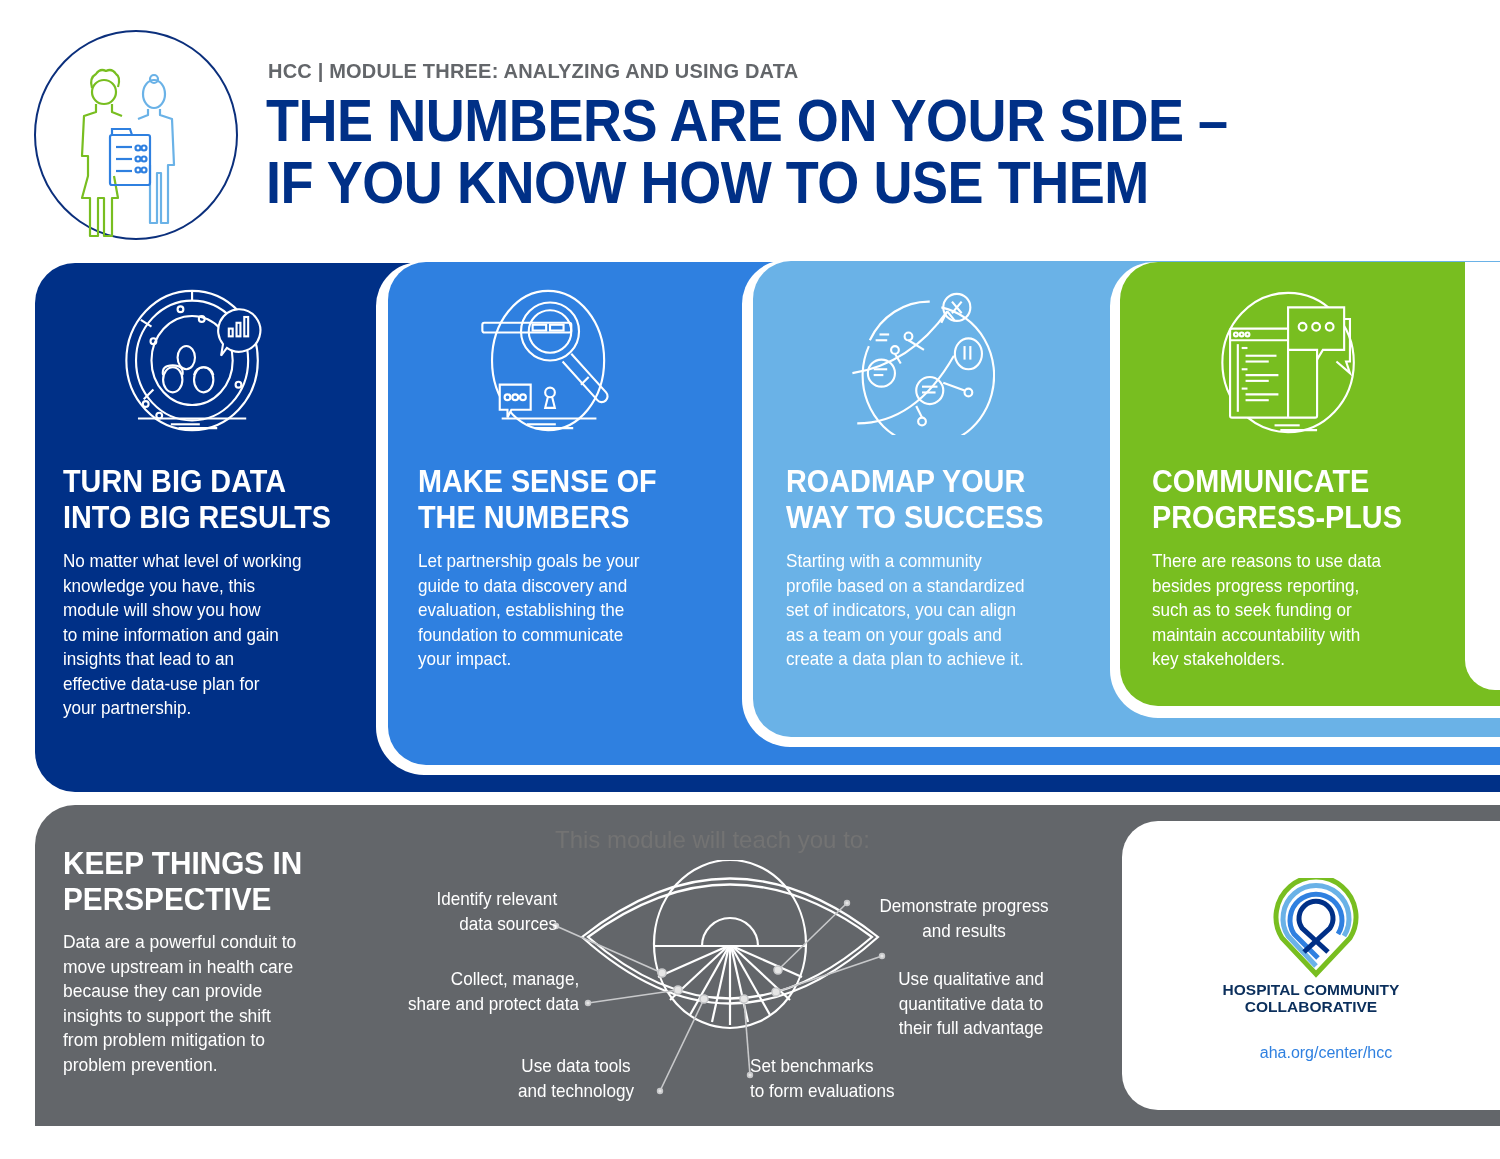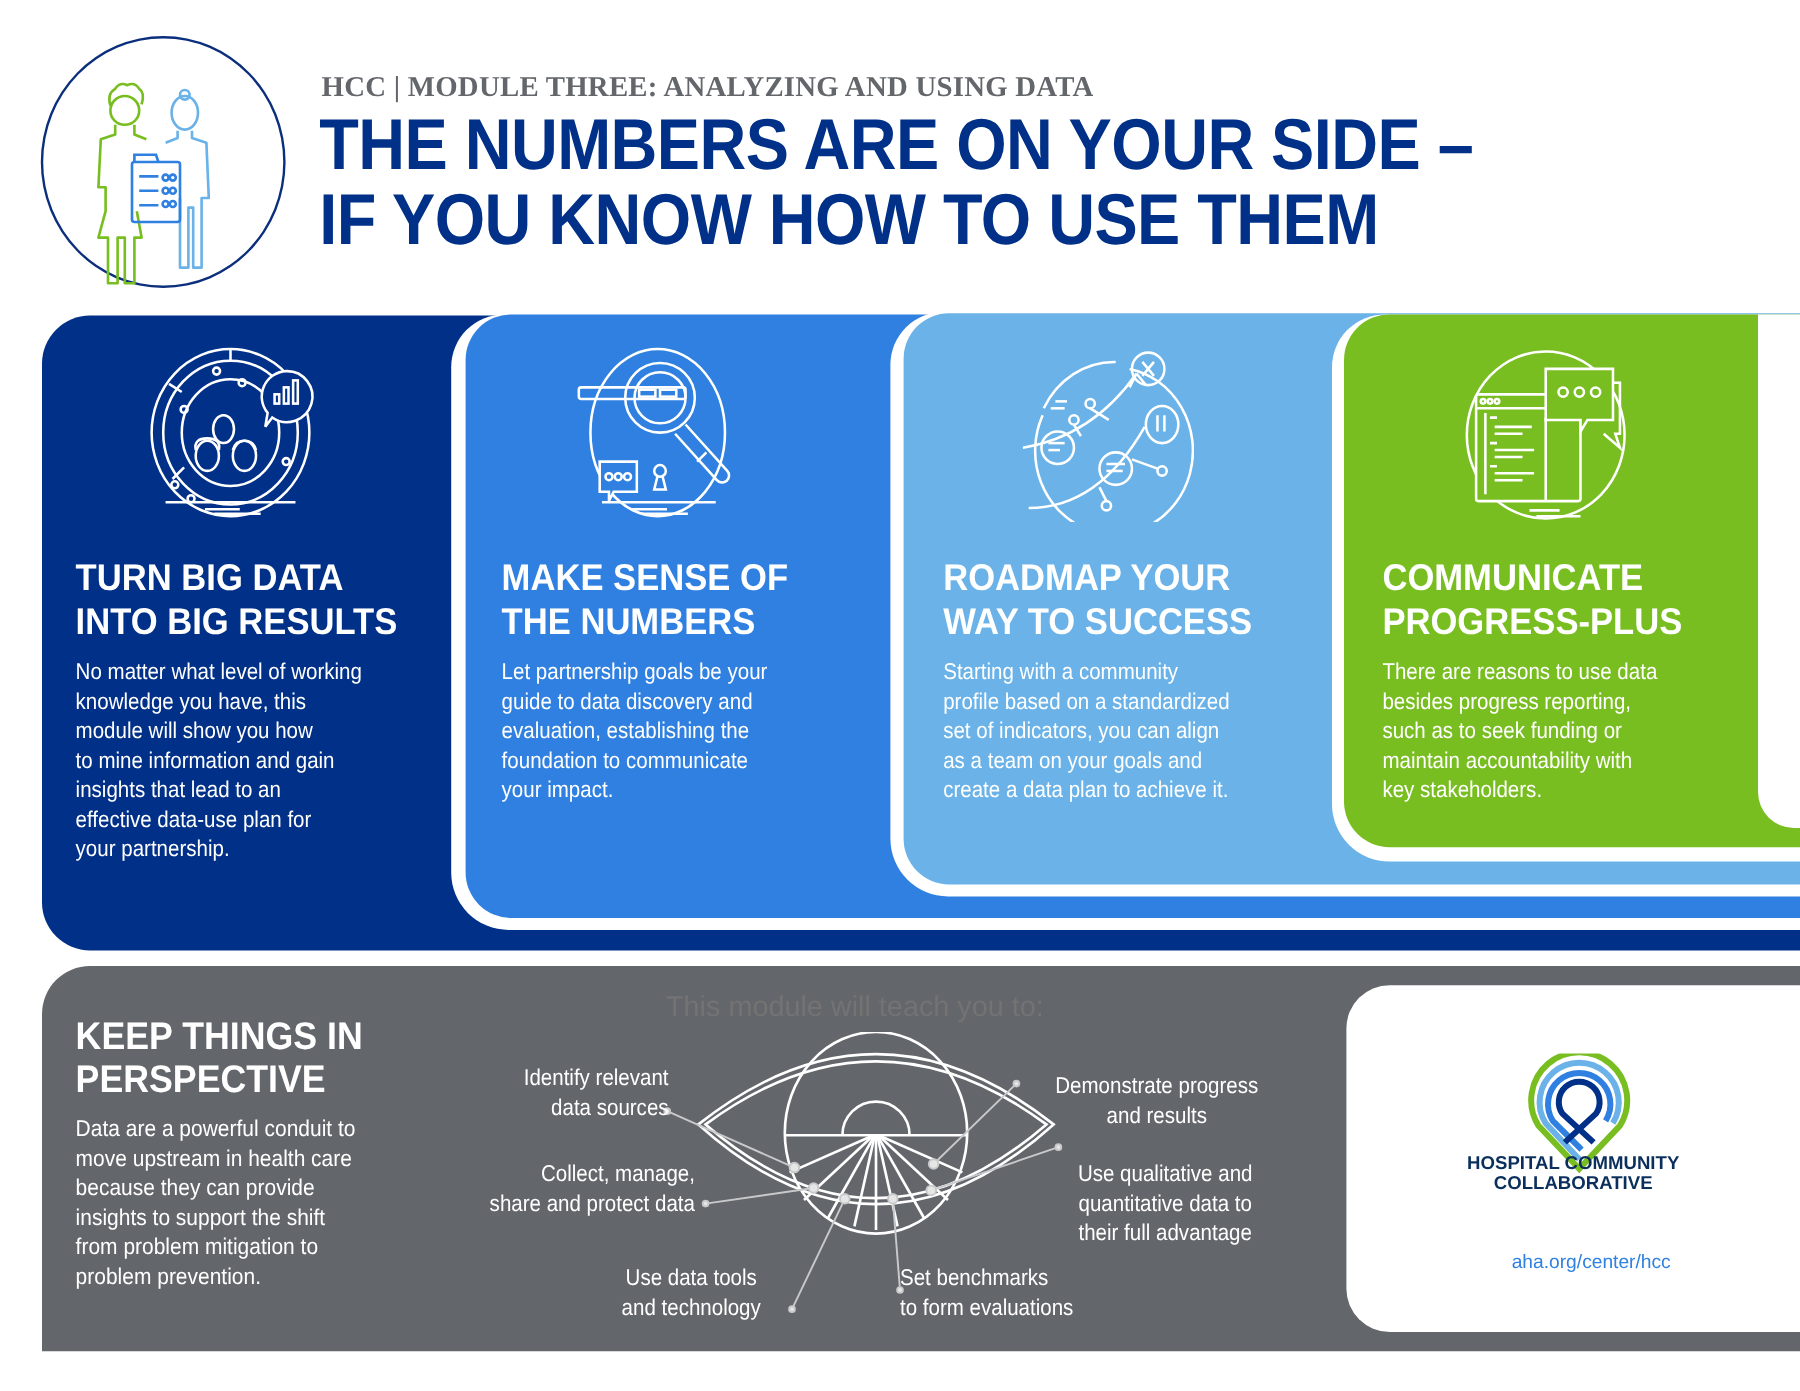--- a/index.html
+++ b/index.html
@@ -3,21 +3,21 @@
 <meta charset="utf-8">
 <style>
   * { box-sizing: border-box; margin: 0; padding: 0; }
   html, body { width: 1500px; height: 1159px; background: #ffffff; overflow: hidden; }
   body { position: relative; font-family: "Liberation Sans", sans-serif; }
 
   .abs { position: absolute; }
 
   
   .header-circle { left: 34px; top: 30px; width: 204px; height: 210px; border: 2px solid #0b2f7c; border-radius: 50%; }
-  .kicker { left: 268px; top: 60px; font-size: 24px; font-weight: bold; color: #63666A; letter-spacing: 0.2px; font-family: Liberation Serif, serif; }
+  .kicker { left: 268px; top: 60px; font-size: 20px; font-weight: bold; color: #63666A; letter-spacing: 0.2px; }
   .headline { left: 266px; top: 90px; font-size: 60px; font-weight: bold; color: #003087; line-height: 62px; letter-spacing: -0.5px; transform: scaleX(0.9); transform-origin: left top; white-space: nowrap; }
 
   
   .card1 { left: 35px; top: 263px; width: 1465px; height: 529px; background: #003087; border-radius: 40px 0 0 40px; }
   .ring2 { left: 376px; top: 262px; width: 1124px; height: 513px; background: #ffffff; border-radius: 44px 0 0 48px; }
   .card2 { left: 388px; top: 262px; width: 1112px; height: 503px; background: #2F80E0; border-radius: 38px 0 0 38px; }
   .ring3 { left: 742px; top: 260px; width: 758px; height: 487px; background: #ffffff; border-radius: 44px 0 0 48px; }
   .card3 { left: 753px; top: 261px; width: 747px; height: 476px; background: #6AB2E7; border-radius: 38px 0 0 38px; }
   .ring4 { left: 1110px; top: 262px; width: 390px; height: 456px; background: #ffffff; border-radius: 44px 0 0 48px; }
   .card4 { left: 1120px; top: 262px; width: 380px; height: 444px; background: #78BE20; border-radius: 38px 0 0 38px; }
@@ -34,21 +34,21 @@
 
   .teach-title { left: 555px; top: 826px; font-size: 24px; font-weight: normal; color: #737373; }
   .teach-label { position: absolute; color: #ffffff; font-size: 19px; line-height: 24.5px; white-space: pre-line; transform: scaleX(0.9); }
   .align-right { text-align: right; transform-origin: right top; }
   .align-left { text-align: left; transform-origin: left top; }
   .align-center { text-align: center; transform-origin: center top; }
 
   .eye-svg { left: 360px; top: 860px; width: 740px; height: 250px; }
 
   .logo-panel { left: 1122px; top: 821px; width: 378px; height: 289px; background: #ffffff; border-radius: 36px 0 0 36px; }
-  .logo-name { left: 1122px; top: 961px; width: 378px; text-align: center; font-size: 15.5px; font-weight: bold; color: #0b2f5c; line-height: 17px; }
+  .logo-name { left: 1122px; top: 981px; width: 378px; text-align: center; font-size: 15.5px; font-weight: bold; color: #0b2f5c; line-height: 17px; }
   .logo-url { left: 1122px; top: 1044px; width: 408px; text-align: center; font-size: 16px; color: #2F80E0; }
 </style>
 </head>
 <body>
 
 <div class="abs header-circle">
   <svg width="200" height="206" viewBox="0 0 200 206">
 
     <g fill="none" stroke="#78BE20" stroke-width="2.2" stroke-linejoin="round">
       <circle cx="68" cy="60" r="12"></circle>

